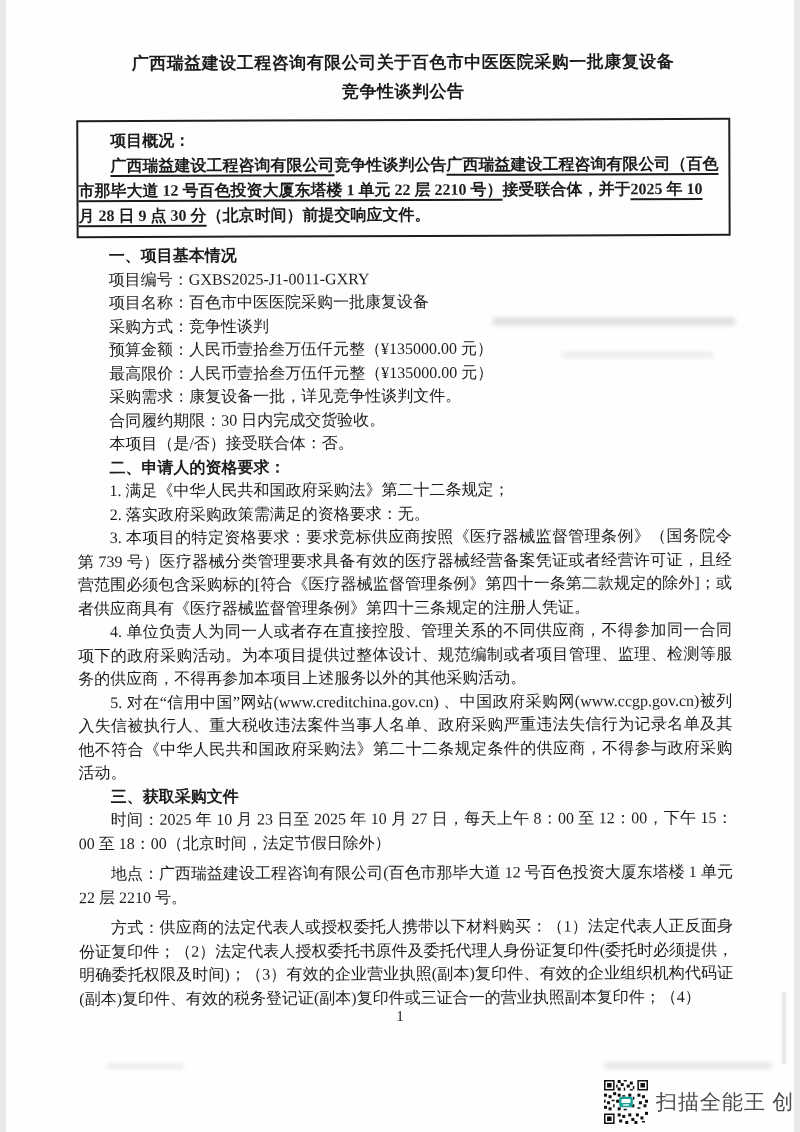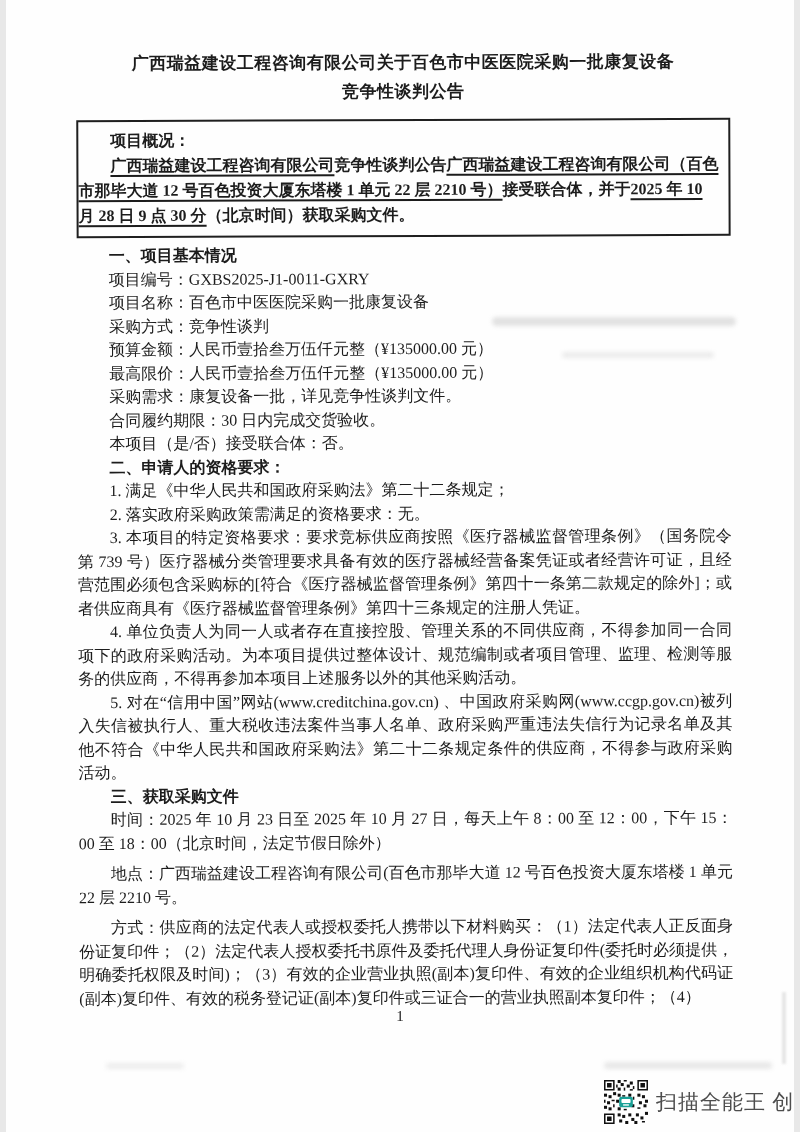--- a/index.html
+++ b/index.html
@@ -71,21 +71,21 @@
 
   <div class="sheet">
 
     <div class="title">
       <div>广西瑞益建设工程咨询有限公司关于百色市中医医院采购一批康复设备</div>
       <div>竞争性谈判公告</div>
     </div>
 
     <div class="box">
       <p class="box-heading">项目概况：</p>
-      <p class="box-para"><span class="u">广西瑞益建设工程咨询有限公司</span><span>竞争性谈判公告</span><span class="u">广西瑞益建设工程咨询有限公司（百色市那毕大道 12 号百色投资大厦东塔楼 1 单元 22 层 2210 号）</span><span>接受联合体，并于</span><span class="u">2025 年 10 月 28 日 9 点 30 分</span><span>（北京时间）获取采购文件。</span></p>
+      <p class="box-para"><span class="u">广西瑞益建设工程咨询有限公司</span><span>竞争性谈判公告</span><span class="u">广西瑞益建设工程咨询有限公司（百色市那毕大道 12 号百色投资大厦东塔楼 1 单元 22 层 2210 号）</span><span>接受联合体，并于</span><span class="u">2025 年 10 月 28 日 9 点 30 分</span><span>（北京时间）前提交响应文件。</span></p>
     </div>
 
     <div class="bodytext">
 
       <p class="sec-heading">一、项目基本情况</p>
       <p class="line">项目编号：GXBS2025-J1-0011-GXRY</p>
       <p class="line">项目名称：百色市中医医院采购一批康复设备</p>
       <p class="line">采购方式：竞争性谈判</p>
       <p class="line">预算金额：人民币壹拾叁万伍仟元整（¥135000.00 元）</p>
       <p class="line">最高限价：人民币壹拾叁万伍仟元整（¥135000.00 元）</p>

